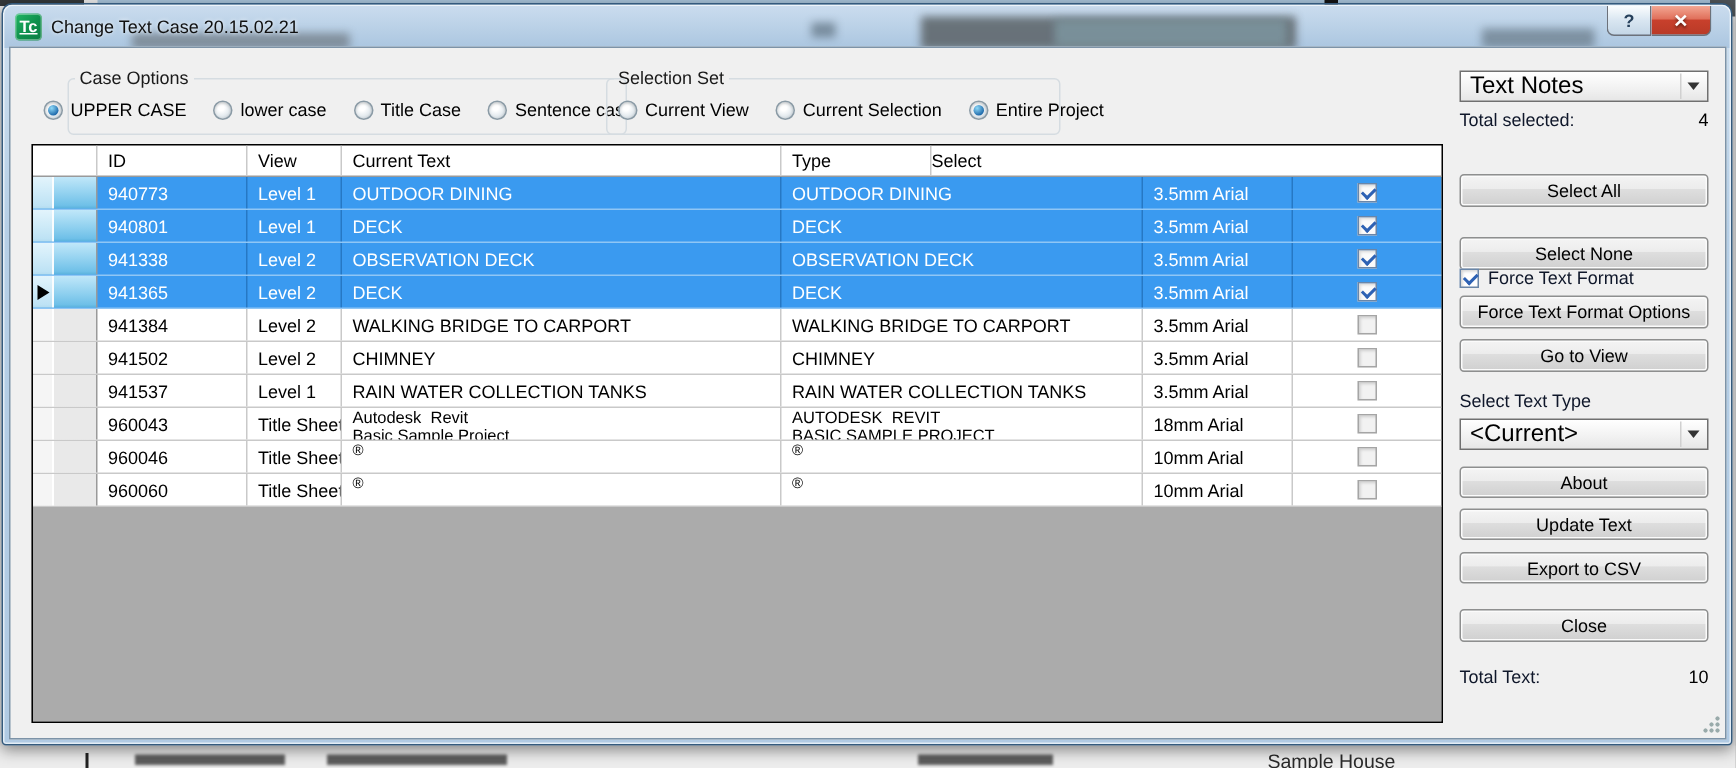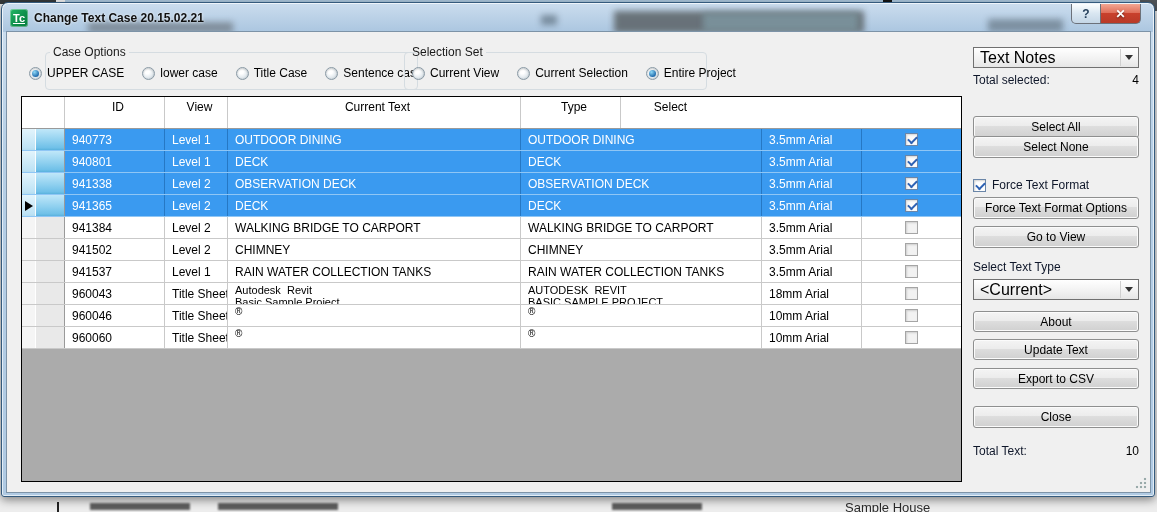--- a/index.html
+++ b/index.html
@@ -22,21 +22,21 @@
     background:linear-gradient(180deg,#cfe0ef,#b6cfe6 30%,#b0cae3);
     border:1px solid #345a7d; border-radius:7px 7px 3px 3px;
     box-shadow:0 3px 10px rgba(0,0,0,.45), inset 0 0 0 1px rgba(255,255,255,.65); }
   .titlebar { position:absolute; left:1px; top:1px; right:1px; height:28px; border-radius:6px 6px 0 0;
     background:linear-gradient(180deg,#cadcee,#abc6e0); overflow:hidden; }
   .blob { position:absolute; filter:blur(3px); }
   .app-icon { position:absolute; left:7px; top:5px; width:18px; height:18px; border-radius:3px;
     background:linear-gradient(135deg,#23b765 0%,#0e8f4c 55%,#0a7d41 100%);
     color:#fff; font-weight:bold; font-size:11px; display:flex; align-items:center; justify-content:center;
     box-shadow:inset 0 0 0 1px rgba(255,255,255,.35);text-decoration:underline; }
-  .title-text { position:absolute; left:31px; top:7px; font-size:12px; color:#101010; text-shadow:0 0 3px rgba(255,255,255,.9);font-weight:bold; }
+  .title-text { position:absolute; left:31px; top:7px; font-size:12px; color:#101010; text-shadow:0 0 3px rgba(255,255,255,.9); }
   .caption-btns { position:absolute; right:13px; top:1px; height:20px; display:flex; }
   .cap-btn { height:20px; border:1px solid #6c717a; border-top:none; display:flex; align-items:center; justify-content:center; font-size:12px; font-weight:bold; }
   .help-btn { width:30px; border-radius:0 0 0 5px; background:linear-gradient(180deg,#fbfdfe,#d9e6f1 50%,#c4d6e6); color:#27415c; }
   .close-btn { width:40px; border-radius:0 0 5px 0; border-left:none; background:linear-gradient(180deg,#f3a793 0%,#e0705b 45%,#c8402c 50%,#b93a27 100%); color:#fff; text-shadow:0 1px 2px rgba(0,0,0,.5); }
 
   .client { position:absolute; left:4px; top:28px; width:1145px; height:462px; background:#f0f0f0; border:1px solid #7d93a7; }
 
   
   fieldset { position:absolute; border:1px solid #d5dce1; border-radius:4px; height:45px; background:transparent; }
   fieldset legend { font-size:12px; color:#1a1a1a; padding:0 3px; margin-left:4px; }
@@ -46,21 +46,21 @@
   .radio-item { display:flex; align-items:center; margin-right:18px; white-space:nowrap; }
   .radio { position:relative; width:13px; height:13px; border-radius:50%; margin-right:5px; flex:none;
     background:radial-gradient(circle at 40% 35%, #fff 20%, #e6ecf0 55%, #b7c2ca);
     border:1px solid #8a9aa5; box-shadow:inset 0 1px 2px rgba(0,0,0,.18); }
   .radio.checked::after { content:""; position:absolute; left:2px; top:2px; width:7px; height:7px; border-radius:50%;
     background:radial-gradient(circle at 35% 30%, #8ed9f8, #1b66a8 75%); }
   .radio-label { font-size:12px; color:#000; }
 
   
   .grid { position:absolute; left:14px; top:64px; width:941px; height:386px; border:1px solid #000; background:#ababab; overflow:hidden; }
-  .g-head { display:flex; height:32px; background:#fff; border-bottom:1px solid #9a9a9a;text-align:center; }
+  .g-head { display:flex; height:21px; background:#fff; border-bottom:1px solid #9a9a9a; }
   .g-head .hc { font-size:12px; color:#000; padding:3px 0 0 7px; border-right:1px solid #c9c9c9; overflow:hidden; white-space:nowrap; }
   .trow { display:flex; height:22px; background:#fff; border-bottom:1px solid #c9c9c9; }
   .trow .cell { font-size:12px; color:#000; border-right:1px solid #c9c9c9; overflow:hidden;
     display:flex; flex-direction:column; justify-content:center; padding-left:7px; }
   .trow .cell span { white-space:pre; line-height:12px; display:block; }
   .rowhdr { position:relative; width:43px; flex:none; border-right:1px solid #9a9a9a;
     background:linear-gradient(90deg,#f5f5f5 0 13px, rgba(255,255,255,.95) 13px 14px, #e9e9e9 14px); }
   .trow.sel { background:#3a9af0; border-bottom:1px solid #8fc6f5; }
   .trow.sel .cell { color:#fff; border-right:1px solid rgba(10,70,130,.40); }
   .trow.sel .rowhdr { background:
@@ -426,21 +426,21 @@
       <div class="g-filler"></div>
     </div>
 
     <div class="combo" style="top:15px">
       <span>Text Notes</span>
       <span class="arrow"></span>
     </div>
     <div class="rp-label" style="left:966px;top:41px">Total selected:</div>
     <div class="rp-value" style="left:1062px;top:41px;width:70px">4</div>
     <div class="btn" style="top:84px">Select All</div>
-    <div class="btn" style="top:104px">Select None</div>
+    <div class="btn" style="top:126px">Select None</div>
     <div class="ftf-row">
       <span class="cb checked"></span>
       <span class="rp-label" style="position:static">Force Text Format</span>
     </div>
     <div class="btn" style="top:165px">Force Text Format Options</div>
     <div class="btn" style="top:194px">Go to View</div>
     <div class="rp-label" style="left:966px;top:228px">Select Text Type</div>
     <div class="combo" style="top:247px">
       <span>&lt;Current&gt;</span>
       <span class="arrow"></span>

